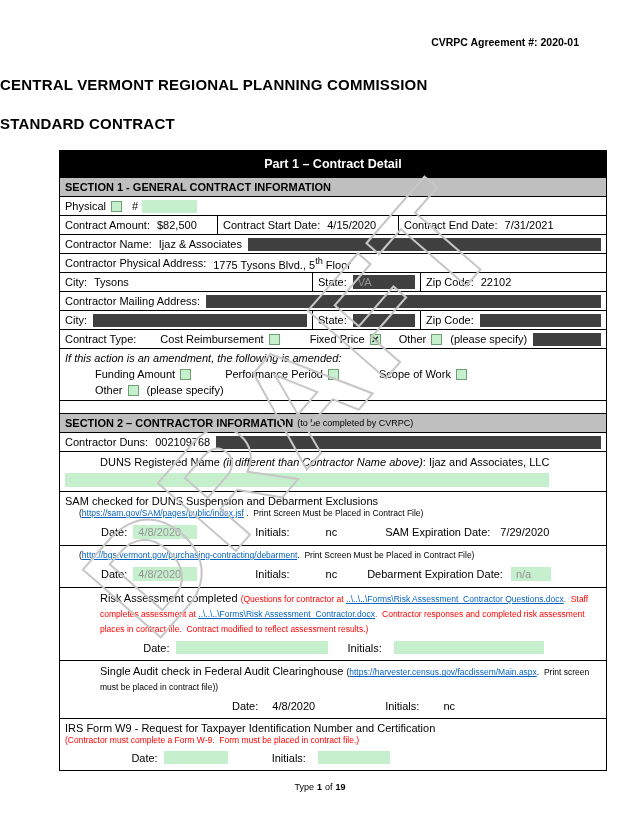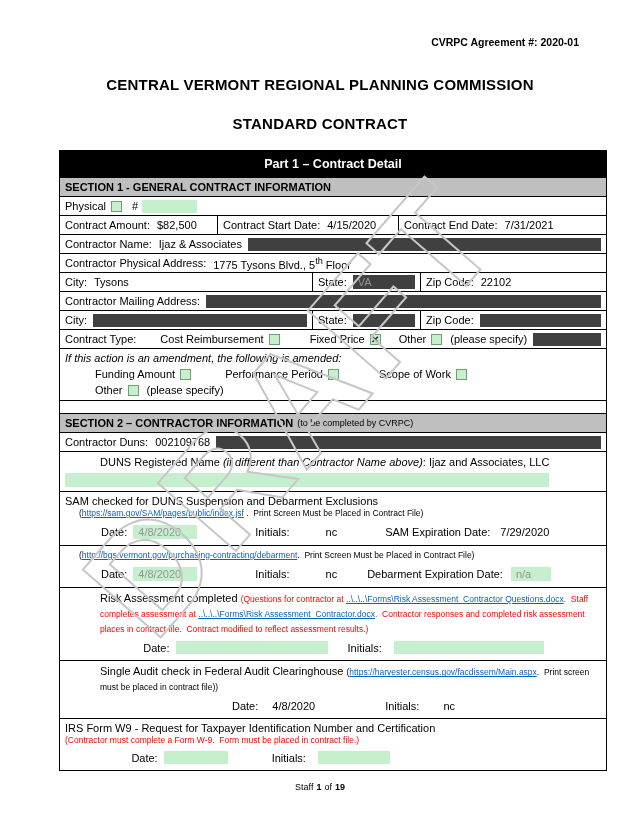--- a/index.html
+++ b/index.html
@@ -16,21 +16,21 @@
 
   .watermark {
     position:absolute; top:408px; left:292px;
     transform:translate(-50%,-50%) rotate(-49deg);
     font-size:150px; font-weight:bold; letter-spacing:6px;
     color:transparent; -webkit-text-stroke:2px #c7c7c7;
     z-index:40; pointer-events:none; white-space:nowrap;
   }
 
   .agreement { position:absolute; top:36px; right:61px; font-size:10.5px; font-weight:bold; }
-  .title { position:absolute; left:0; width:100%; text-align:center; font-weight:bold; font-size:15px; letter-spacing:0.2px; }
+  .title { position:absolute; left:0; width:100%; text-align:left; font-weight:bold; font-size:15px; letter-spacing:0.2px; }
   .t1 { top:76px; }
   .t2 { top:115px; }
 
   .doc-table { position:absolute; left:59px; top:150px; width:548px; border:1px solid #000; background:#fff; }
   .row { display:flex; align-items:stretch; border-bottom:1px solid #000; min-height:19px; }
   .row:last-child { border-bottom:none; }
   .cell { display:flex; align-items:center; padding:1px 5px; min-width:0; }
   .cell.block { display:block; padding:3px 5px 4px 5px; }
   .vdiv { border-left:1px solid #000; }
 
@@ -281,16 +281,16 @@
           <span class="gbox" style="width:64px;margin-left:6px"></span>
           <span class="lbl" style="margin-left:44px">Initials:</span>
           <span class="gbox" style="width:72px;margin-left:12px"></span>
         </div>
       </div>
     </div>
 
   </div>
 
   <div class="footer">
-    <span>Staff</span><span class="b">1</span><span>of</span><span class="b">19</span>
+    <span>Type</span><span class="b">1</span><span>of</span><span class="b">19</span>
   </div>
 
 </div>
 
 </body></html>

